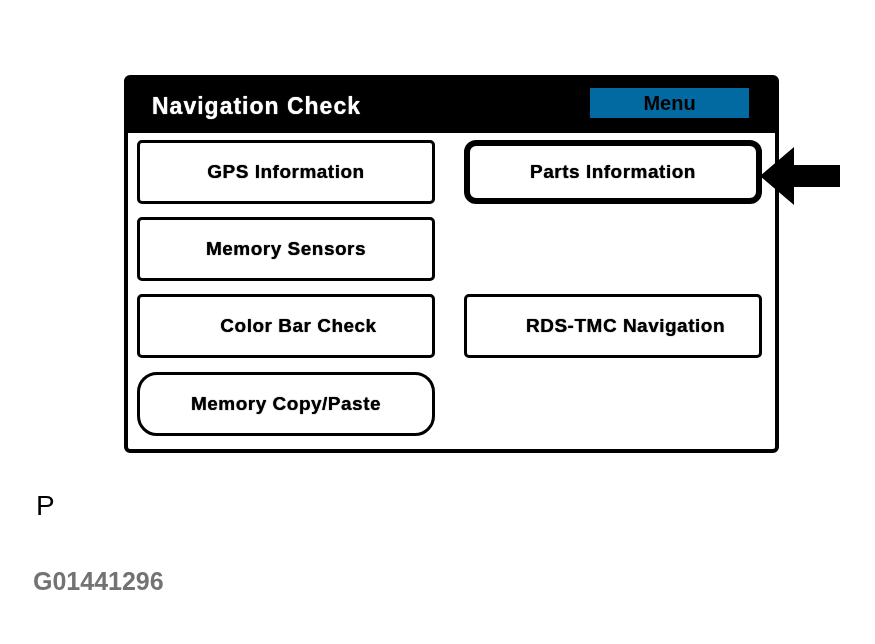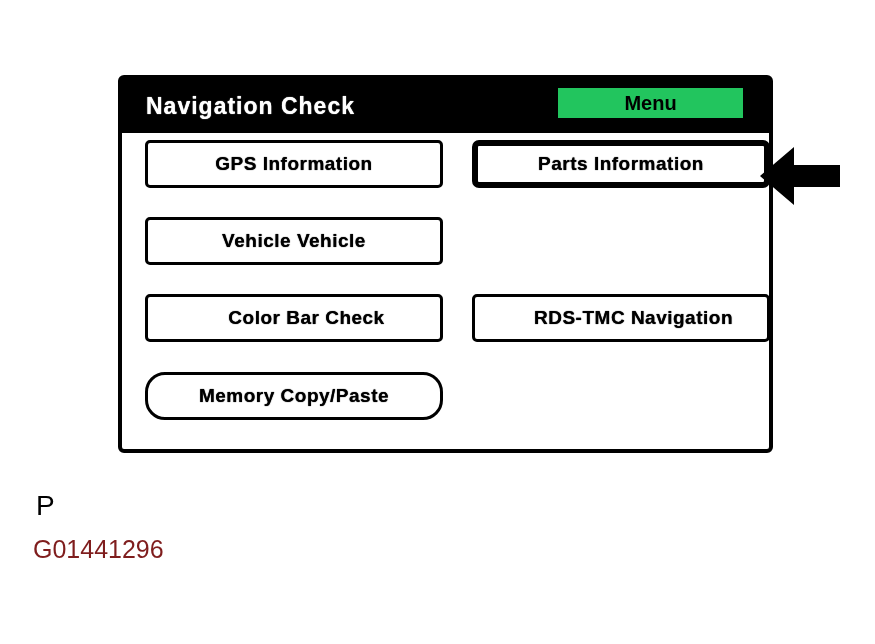--- a/index.html
+++ b/index.html
@@ -10,21 +10,21 @@
     position: relative;
     width: 875px;
     height: 644px;
     background: #ffffff;
     overflow: hidden;
   }
 
   
   .panel {
     position: absolute;
-    left: 118px;
+    left: 124px;
     top: 75px;
     width: 655px;
     height: 378px;
     border: 4px solid #000000;
     border-radius: 6px;
     background: #ffffff;
   }
 
   
   .titlebar {
@@ -40,51 +40,50 @@
     font-size: 23px;
     font-weight: bold;
     letter-spacing: 1px;
     padding-left: 24px;
     text-shadow: 0 0 1px #ffffff;
   }
   .menu-btn {
     position: absolute;
     top: 9px;
     right: 26px;
-    width: 185px;
+    width: 159px;
     height: 30px;
-    background: #22c55e;
+    background: #0369a1;
     color: #000000;
     font-size: 20px;
     font-weight: bold;
     display: flex;
     align-items: center;
     justify-content: center;
     cursor: pointer;
   }
 
   
   .btn {
     position: absolute;
-    height: 48px;
+    height: 64px;
     background: #ffffff;
     border: 3px solid #000000;
     border-radius: 5px;
     display: flex;
     align-items: center;
     justify-content: center;
     font-size: 19px;
     font-weight: bold;
     color: #000000;
     letter-spacing: 0.5px;
     cursor: pointer;
     text-shadow: 0 0 1px #000000;
-    margin-left: 14px;
   }
-  .btn.selected { border-width: 6px; border-radius: 7px; }
+  .btn.selected { border-width: 6px; border-radius: 12px; }
   .c0 { left: 9px;   width: 298px; }
   .c1 { left: 336px; width: 298px; }
   .r0 { top: 61px; }
   .r1 { top: 138px; }
   .r2 { top: 215px; padding-left: 25px; }
   .r3 { top: 293px; border-radius: 20px; }
 
   
   .arrow {
     position: absolute;
@@ -98,42 +97,43 @@
   .fig-letter {
     position: absolute;
     left: 36px;
     top: 490px;
     font-size: 28px;
     color: #000000;
   }
   .fig-id {
     position: absolute;
     left: 33px;
-    top: 535px;
+    top: 567px;
     font-size: 25px;
-    color: #7f1d1d;
+    color: #737373;
+    font-weight: bold;
   }
 </style>
 </head>
 <body>
 
 <div class="stage">
 
   <div class="panel">
 
     <div class="titlebar">
       <span class="title">Navigation Check</span>
       <div class="menu-btn">Menu</div>
     </div>
 
     <div class="btn c0 r0">GPS Information</div>
 
     <div class="btn c1 r0 selected">Parts Information</div>
 
-    <div class="btn c0 r1">Vehicle Vehicle</div>
+    <div class="btn c0 r1">Memory Sensors</div>
 
 
     <div class="btn c0 r2">Color Bar Check</div>
 
     <div class="btn c1 r2">RDS-TMC Navigation</div>
 
     <div class="btn c0 r3">Memory Copy/Paste</div>
 
   </div>
 

